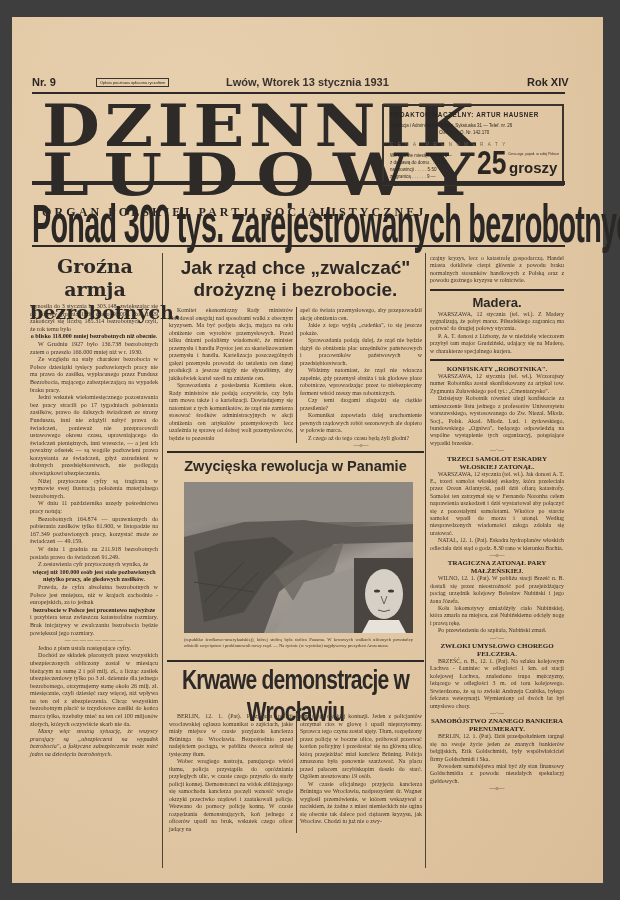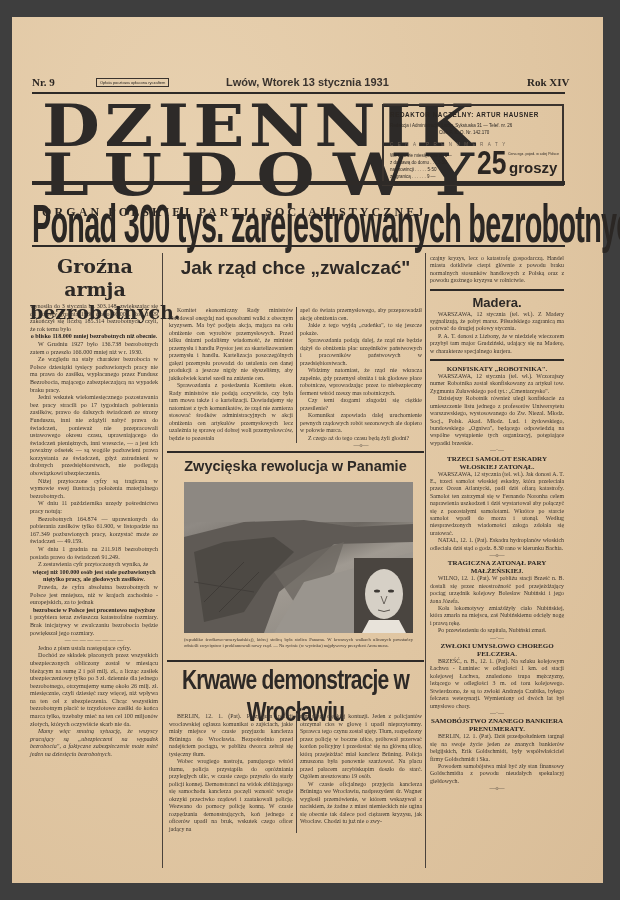--- a/index.html
+++ b/index.html
@@ -1,21 +1,21 @@
 <!DOCTYPE html>
 <html><head>
 <meta charset="utf-8">
 <style>
   html,body{margin:0;padding:0;}
   body{width:620px;height:900px;background:#3e3e3e;position:relative;overflow:hidden;font-family:"Liberation Serif",serif;color:#2b2622;}
   .paper{position:absolute;left:12px;top:17px;width:591px;height:866px;background:#e2c9a6;
     background-image:radial-gradient(ellipse at 30% 20%,#e8d1b0 0%,#e0c6a2 60%,#d9bd98 100%);}
   .abs{position:absolute;}
   .rule{position:absolute;background:#2e2a27;}
-  .mast-top{font-family:Liberation Serif, serif;font-weight:bold;font-size:11px;}
+  .mast-top{font-family:Liberation Sans, sans-serif;font-weight:bold;font-size:11px;}
   .smallbox{border:1px solid #3a332e;font-size:4px;padding:1px 3px;font-family:"Liberation Sans",sans-serif;}
   .title{font-family:"DejaVu Serif",serif;font-weight:bold;font-size:58px;letter-spacing:4px;line-height:52px;color:#2d2a28;transform:scaleX(1.15);transform-origin:left top;}
   .organ{font-family:Liberation Serif, serif;font-weight:bold;font-size:12px;letter-spacing:3.1px;}
   .infobox{border:2px solid #3a332e;font-family:Liberation Sans, sans-serif;}
   .tiny{font-size:4.5px;line-height:6px;}
   .banner{font-family:"Liberation Sans",sans-serif;font-weight:bold;font-size:40px;letter-spacing:-1px;transform:scale(0.72,1.35);transform-origin:left top;white-space:nowrap;color:#2b2724;}
   .col{position:absolute;font-size:6.1px;line-height:7.6px;text-align:justify;color:#3a332d;}
   .col p{margin:0;text-indent:8px;}
   .col .bold{font-weight:bold;text-align:center;text-indent:0;color:#2a2522;}
   .h-serif{font-family:"DejaVu Serif",serif;font-weight:bold;color:#2d2926;}
@@ -82,20 +82,21 @@
     <p class="bold">bezrobocie w Polsce jest procentowo najwyższe</p>
     <p style="text-indent:0">i przybiera teraz zwłaszcza katastrofalne rozmiary. Brak inicjatywy w zwalczaniu bezrobocia będzie powiększał jego rozmiary.</p>
     <div class="sep">— — — — — — — —</div>
     <p>Jedno z pism ustala następujące cyfry.</p>
     <p>Dochód ze składek płaconych przez wszystkich ubezpieczonych obliczony został w miesiącu bieżącym na sumę 2 i pół milj. zł., a licząc zasiłek ubezpieczeniowy tylko po 3 zł. dziennie dla jednego bezrobotnego, otrzymujemy sumę około 26 milj. zł. miesięcznie, czyli dziesięć razy więcej, niż wpływa na ten cel z ubezpieczenia. Chcąc wszystkim bezrobotnym płacić te trzyzłotowe zasiłki do końca marca tylko, trzebaby mieć na ten cel 100 miljonów złotych, których oczywiście skarb nie da.</p>
     <p style="font-style:italic">Mamy więc smutną sytuację, że wszyscy pracujący są „ubezpieczeni na wypadek bezrobocia", a faktyczne zabezpieczenie może mieć jeden na dziesięciu bezrobotnych.</p>
   </div>
 
   <div class="abs h-sans" style="left:156px;top:240px;width:255px;font-size:19px;line-height:22px;text-align:center;">
     <div>Jak rząd chce „zwalczać"</div>
+    <div>drożyznę i bezrobocie.</div>
   </div>
   <div class="col" style="left:157px;top:290px;width:124px;font-size:5.9px;line-height:7.5px;">
     <p>Komitet ekonomiczny Rady ministrów obradował onegdaj nad sposobami walki z obecnym kryzysem. Ma być podjęta akcja, mająca na celu obniżenie cen wyrobów przemysłowych. Przed kilku dniami podaliśmy wiadomość, że minister przemysłu i handlu Prystor jest za skartelizowaniem przemysłu i handlu. Kartelizacja poszczególnych gałęzi przemysłu prowadzi do ustalenia cen danej produkcji a jeszcze nigdy nie słyszeliśmy, aby jakikolwiek kartel szedł na zniżenie cen.</p>
     <p>Sprawozdania z posiedzenia Komitetu ekon. Rady ministrów nie podają oczywiście, czy była tam mowa także i o kartelizacji. Dowiadujemy się natomiast z tych komunikatów, że rząd nie zamierza stosować środków administracyjnych w akcji obniżenia cen artykułów przemysłowych lecz uzależnia tę sprawę od dobrej woli przemysłowców, będzie to pozostała</p>
   </div>
   <div class="vline" style="left:284px;top:290px;height:136px;"></div>
   <div class="col" style="left:288px;top:290px;width:122px;font-size:5.9px;line-height:7.5px;">
     <p style="text-indent:0">apel do świata przemysłowego, aby przeprowadził akcję obniżenia cen.</p>
     <p>Jakie z tego wyjdą „cudeńka", to się jeszcze pokaże.</p>
     <p>Sprawozdania podają dalej, że rząd nie będzie dążył do obniżenia płac urzędników państwowych i pracowników państwowych w przedsiębiorstwach.</p>

